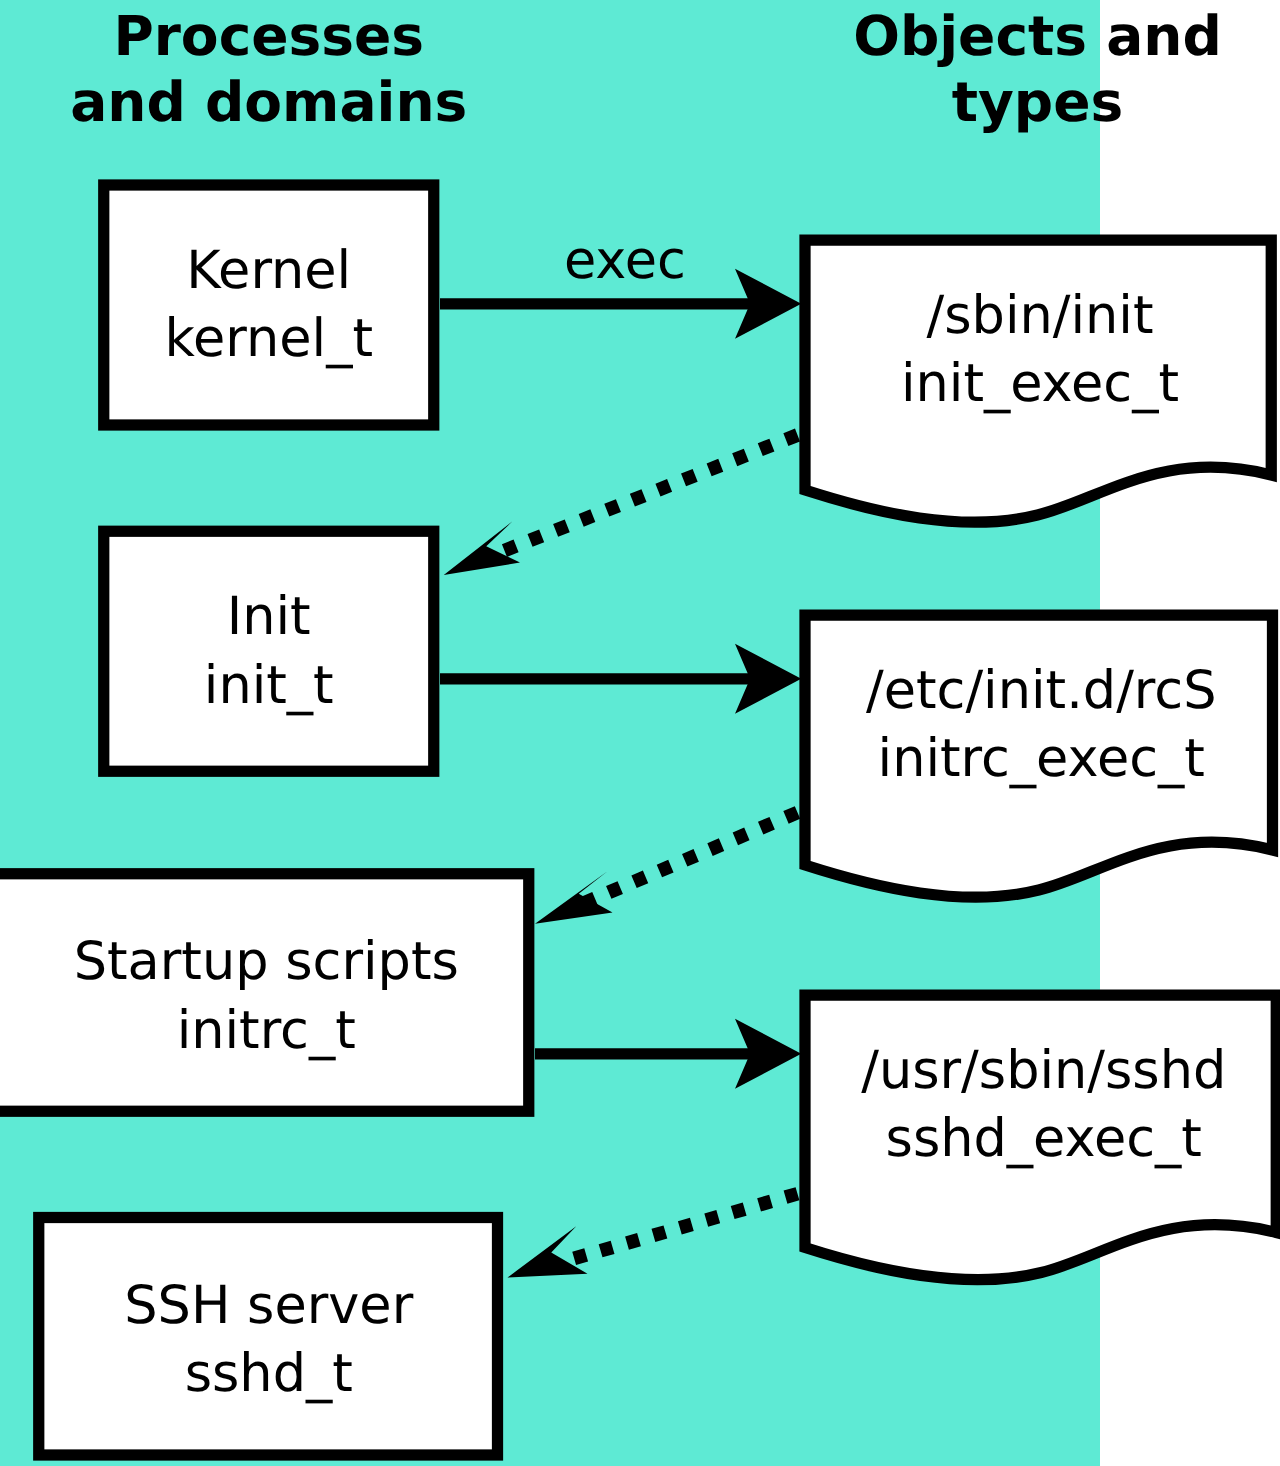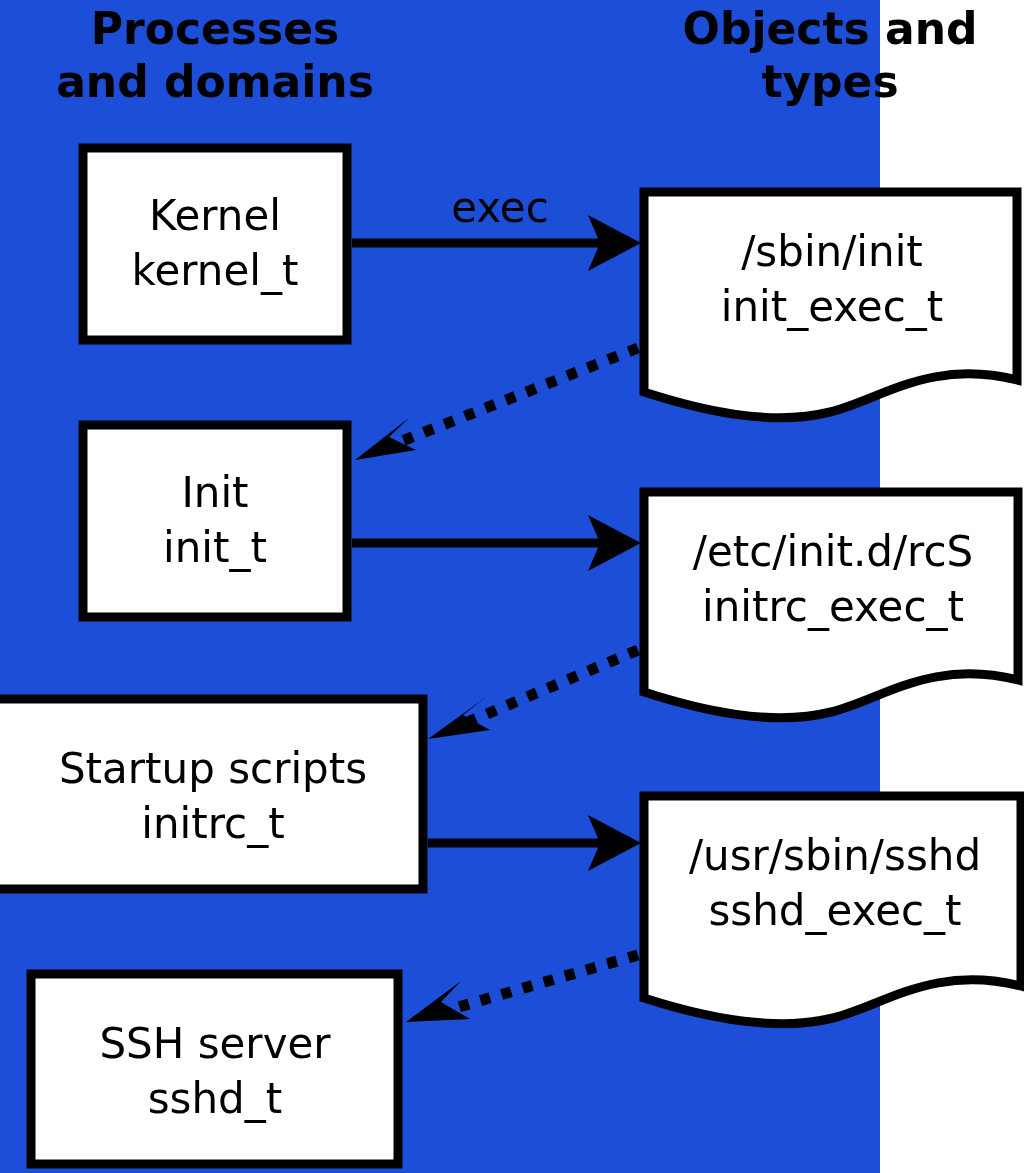--- a/index.html
+++ b/index.html
@@ -11,21 +11,21 @@
   body {
     font-family: "DejaVu Sans", sans-serif;
     width: 1024px;
     height: 1173px;
     overflow: hidden;
   }
   #diagram-root {
     position: relative;
     width: 880px;
     height: 1173px;
-    background: #1d4ed8;
+    background: #5eead4;
   }
   svg#diagram-svg {
     position: absolute;
     left: 0;
     top: 0;
     width: 1024px;
     height: 1173px;
     display: block;
   }
   .col-header {

